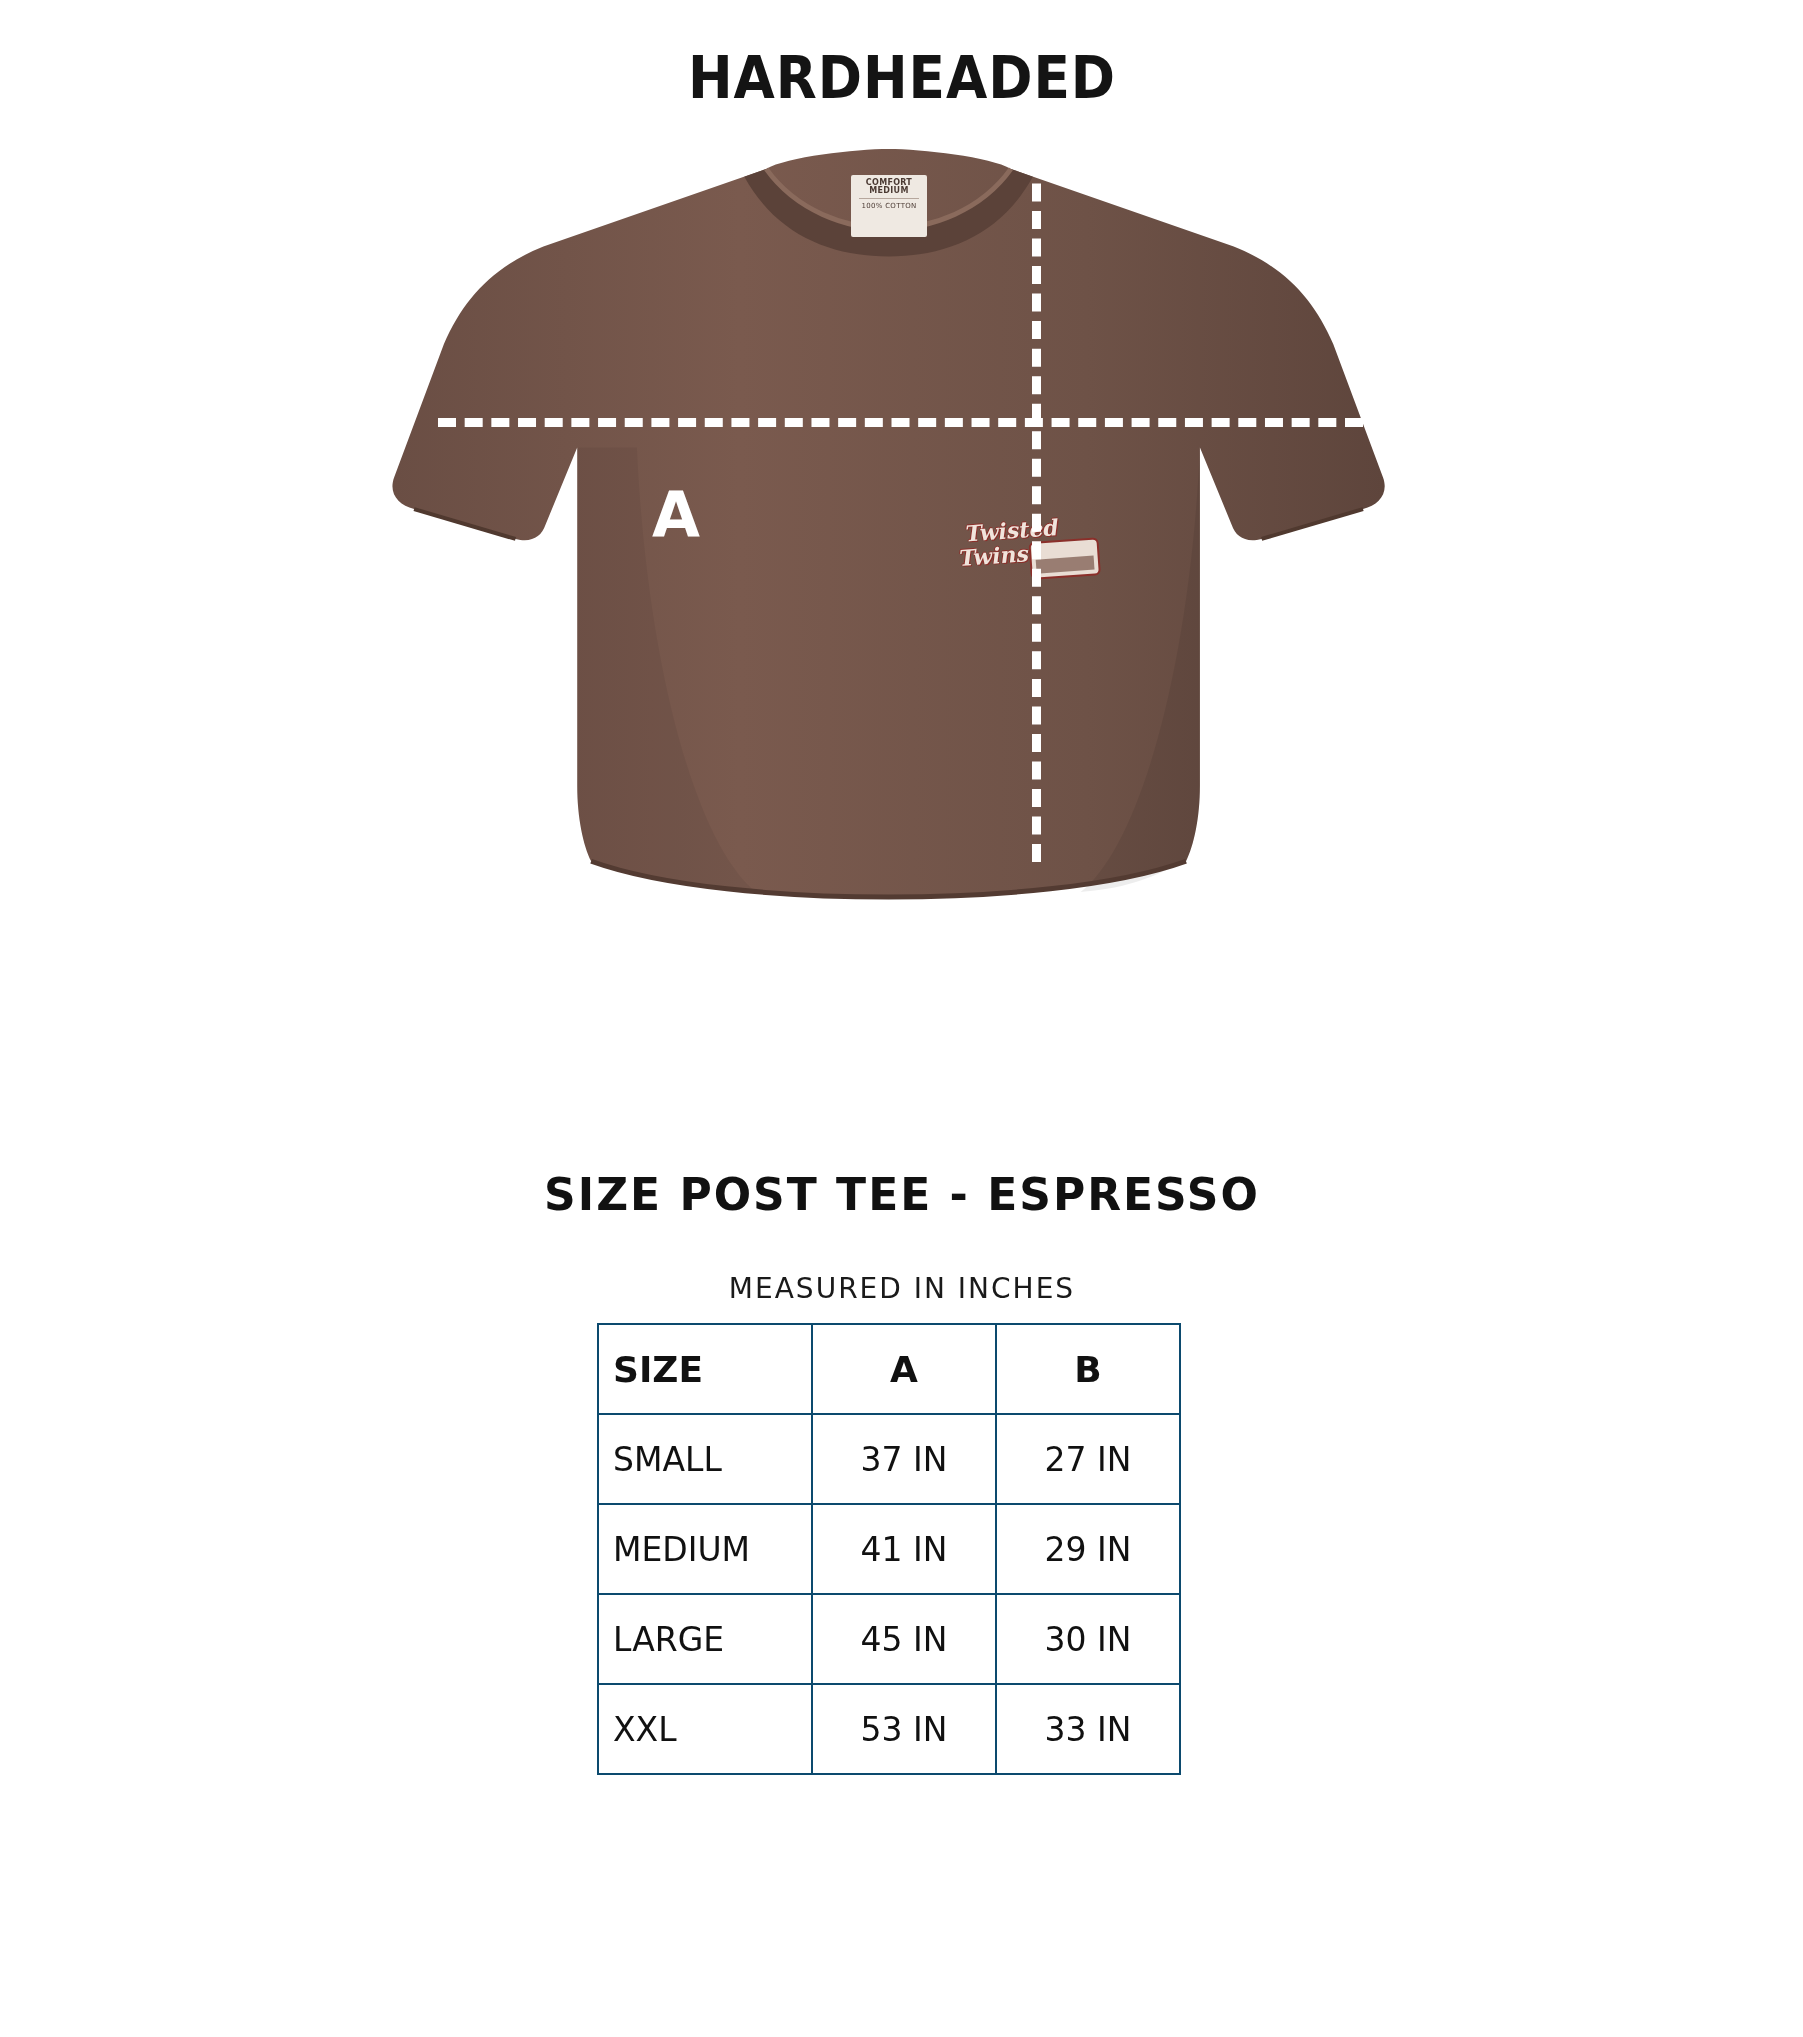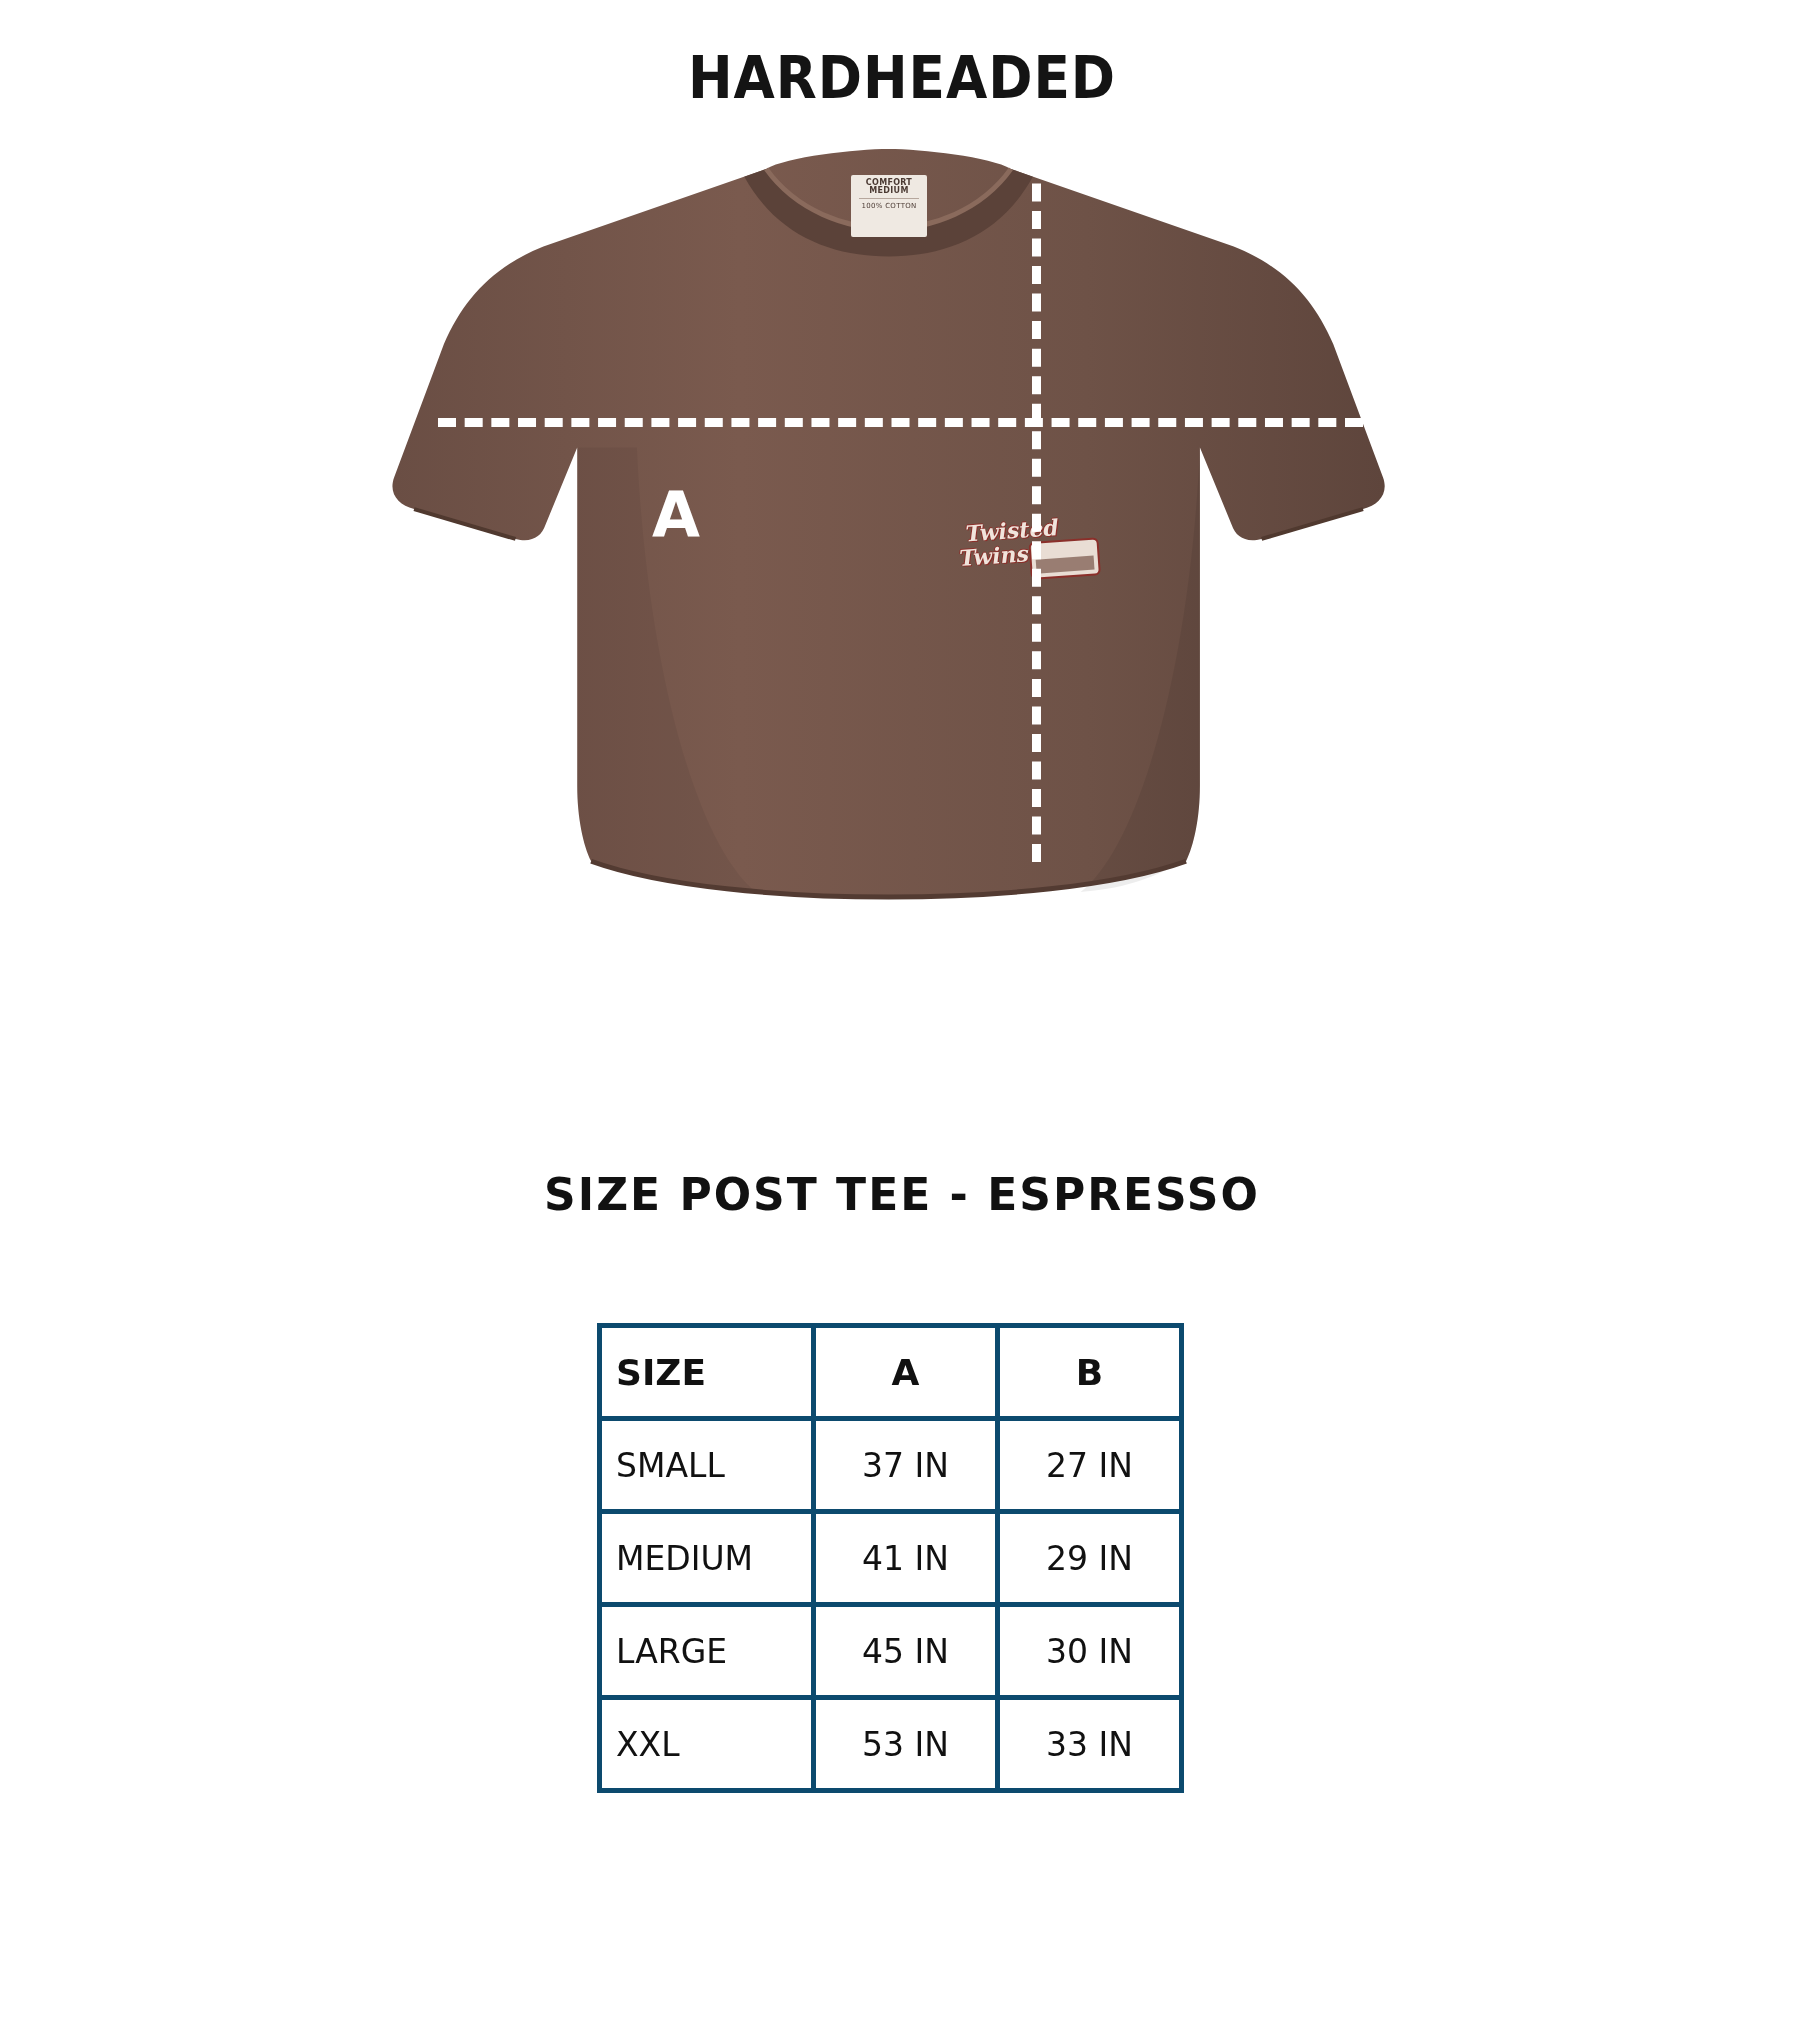--- a/index.html
+++ b/index.html
@@ -200,21 +200,21 @@
     left: 597px;
     width: 582px;
   }
   table.size-table {
     border-collapse: collapse;
     width: 582px;
     table-layout: fixed;
   }
   table.size-table th,
   table.size-table td {
-    border: 5px solid #0c4a6e;
+    border: 2px solid #0c4a6e;
     height: 88px;
     text-align: center;
     vertical-align: middle;
     font-family: "DejaVu Sans", sans-serif;
     font-size: 33px;
     color: #111111;
     padding: 0;
   }
   table.size-table th {
     font-weight: 700;
@@ -301,20 +301,21 @@
       <div class="badge"></div>
     </div>
 
     <div class="dash-h"></div>
     <div class="dash-v"></div>
     <div class="label-a">A</div>
     <div class="label-b">B</div>
   </div>
 
   <div class="product-title">SIZE POST TEE - ESPRESSO</div>
+  <div class="measure-note">MEASURED IN INCHES</div>
 
   <div class="size-table-wrap">
     <table class="size-table">
       <colgroup>
           <col class="c1">
           <col class="c2">
           <col class="c3">
         </colgroup>
       <thead>
         <tr>

